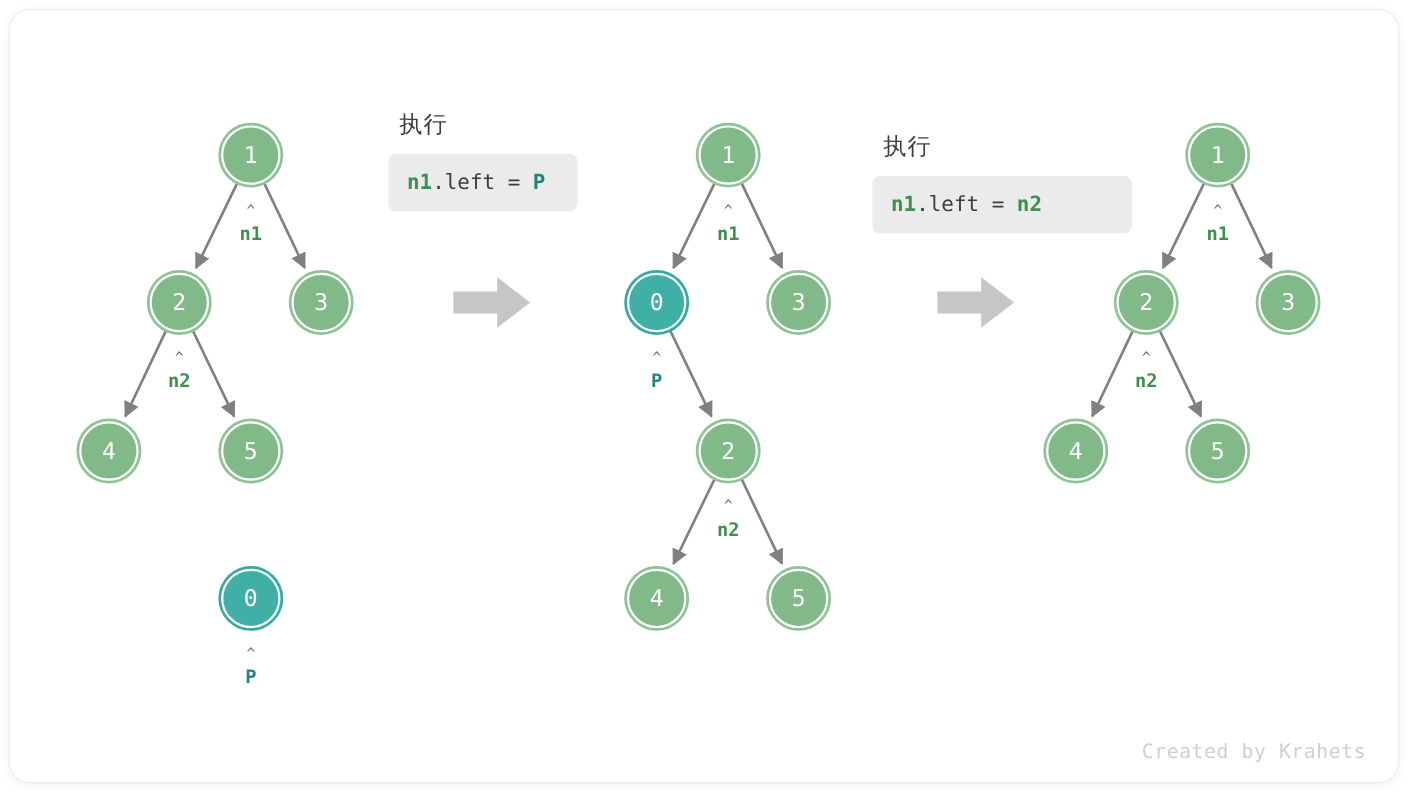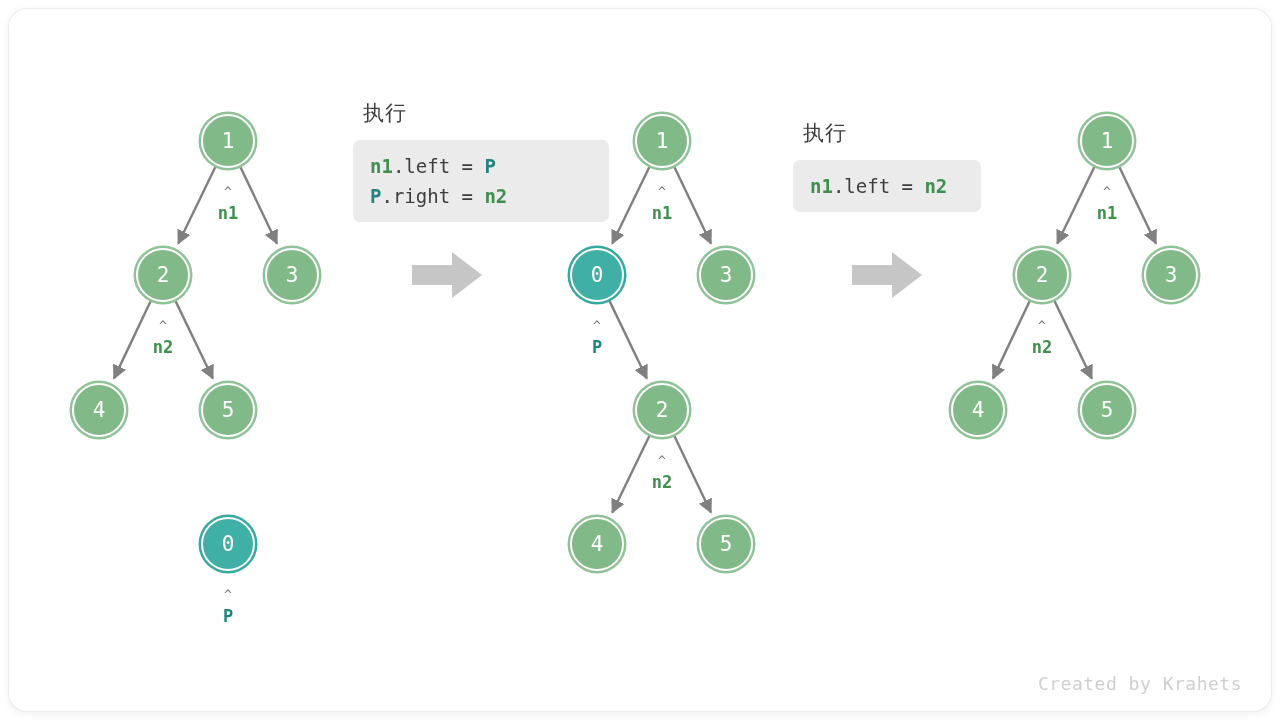--- a/index.html
+++ b/index.html
@@ -199,23 +199,23 @@
         <div class="caret">^</div>
         <div class="pname green">n1</div>
       </div>
       <div class="ptr" style="left: 1012px; top: 320px;">
         <div class="caret">^</div>
         <div class="pname green">n2</div>
       </div>
     </div>
   <div id="ops-layer">
       <div class="op-title" style="left: 363px; top: 99px;">执行</div>
-      <div class="codebox" style="left: 353px; top: 140px; width: 256px;"><div><span class="tok-g">n1</span><span class="tok-p">.left = </span><span class="tok-t">P</span></div><div><span class="tok-t">P</span><span class="tok-p">.right = </span><span class="tok-g">n2</span></div></div>
+      <div class="codebox" style="left: 353px; top: 140px; width: 172px;"><div><span class="tok-g">n1</span><span class="tok-p">.left = </span><span class="tok-t">P</span></div></div>
       <div class="op-title" style="left: 803px; top: 119px;">执行</div>
-      <div class="codebox" style="left: 793px; top: 160px; width: 188px;"><div><span class="tok-g">n1</span><span class="tok-p">.left = </span><span class="tok-g">n2</span></div></div>
+      <div class="codebox" style="left: 793px; top: 160px; width: 236px;"><div><span class="tok-g">n1</span><span class="tok-p">.left = </span><span class="tok-g">n2</span></div></div>
     </div>
   <div id="arrows-layer">
       <div class="bigarrow" style="left: 412px; top: 249px;"><svg viewBox="0 0 72 52" width="72" height="52">
           <path d="M0,16 L40,16 L40,3 L70,26 L40,49 L40,36 L0,36 Z" fill="#c6c6c6"></path>
         </svg></div>
       <div class="bigarrow" style="left: 852px; top: 249px;"><svg viewBox="0 0 72 52" width="72" height="52">
           <path d="M0,16 L40,16 L40,3 L70,26 L40,49 L40,36 L0,36 Z" fill="#c6c6c6"></path>
         </svg></div>
     </div>
 

